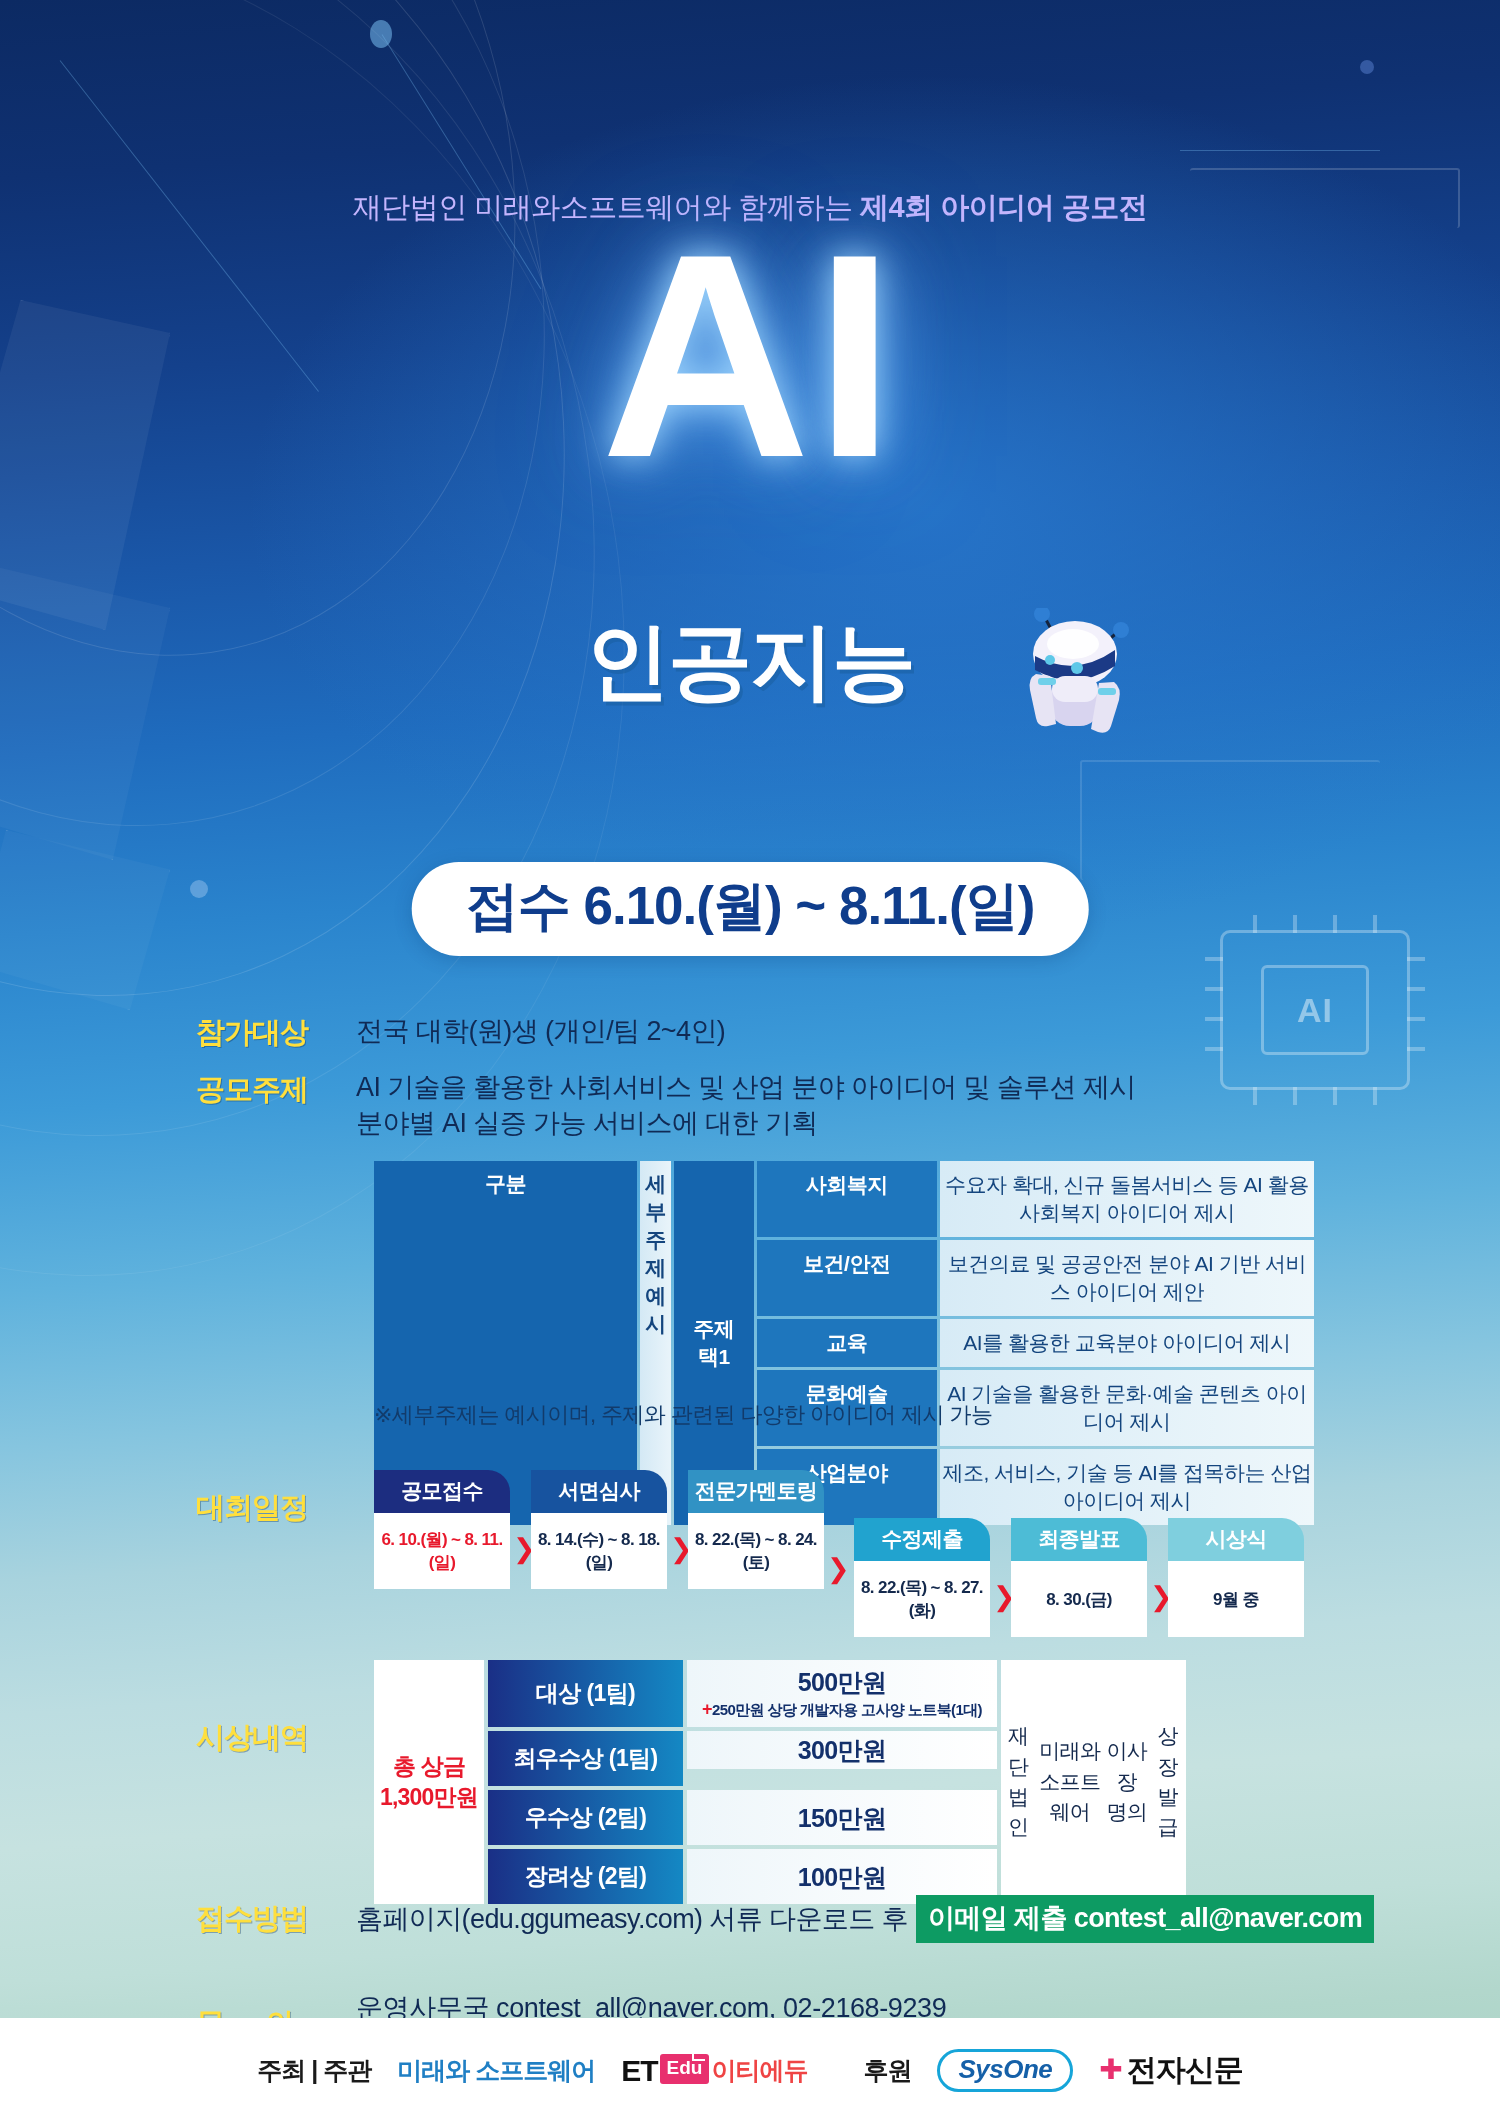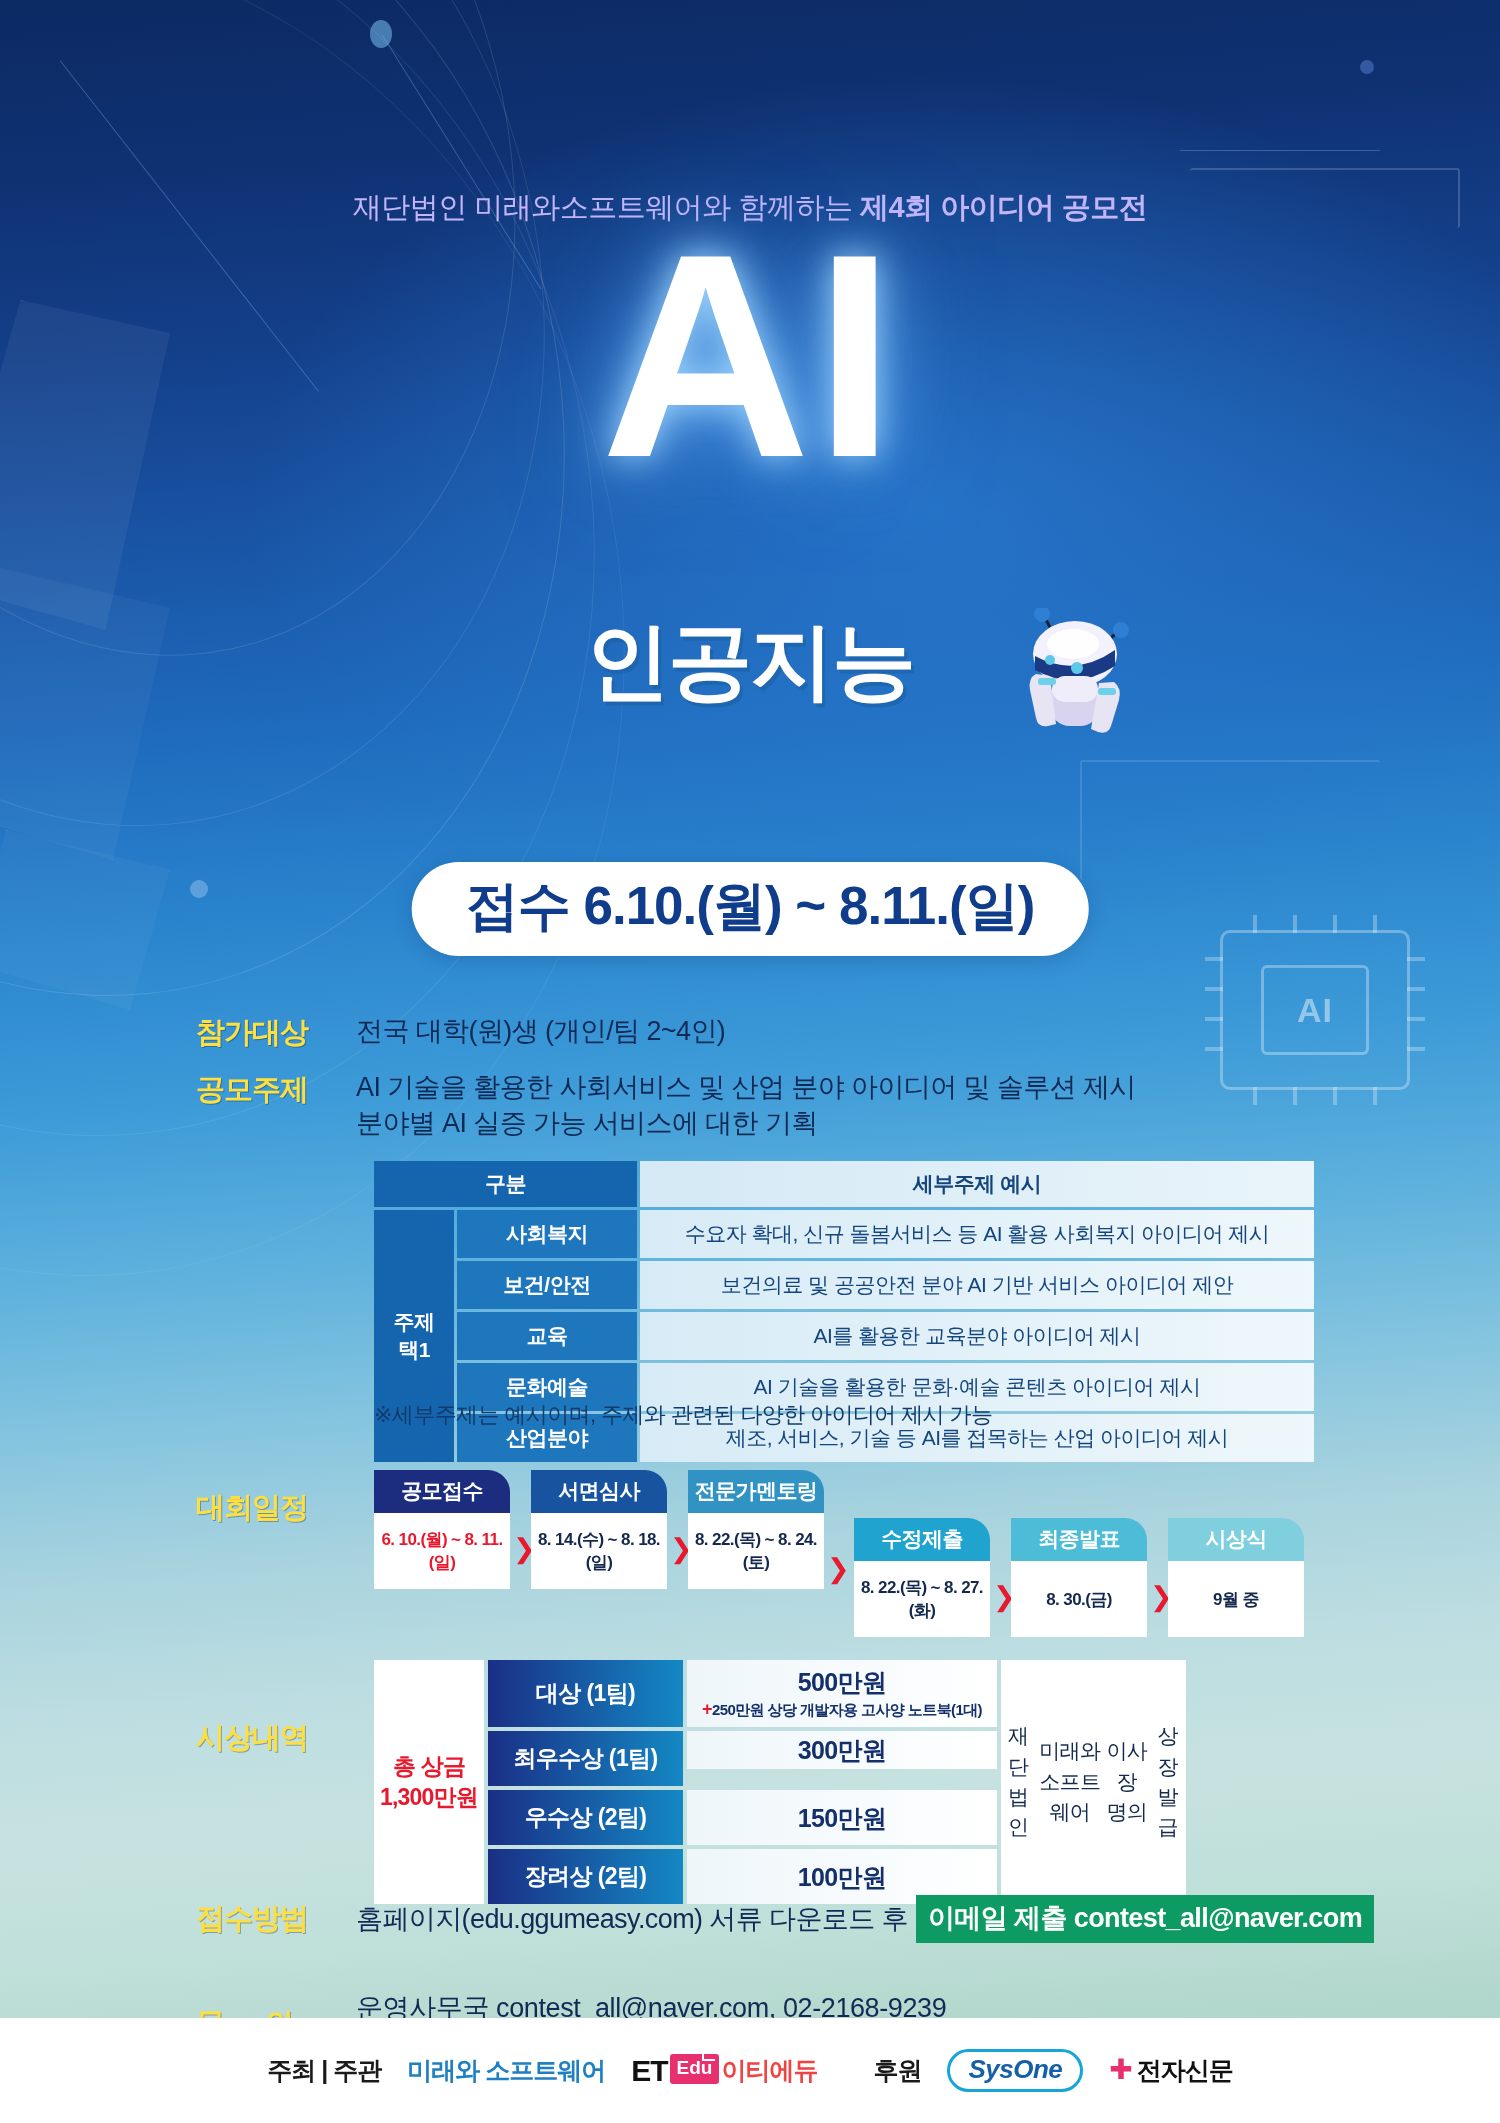--- a/index.html
+++ b/index.html
@@ -129,21 +129,21 @@
   .row-target .lab { width:160px; }
   .row-target .val { color:#102a55; font-size:27px; letter-spacing:-.6px; }
 
   .row-theme { position:absolute; left:196px; top:1070px; display:flex; }
   .row-theme .lab { width:160px; }
   .row-theme .val { color:#102a55; font-size:27px; line-height:1.32; letter-spacing:-.6px; }
 
   
   .topic-table {
     position:absolute; left:374px; top:1161px; width:940px;
-    display:flex; flex-direction:column; gap:3px;
+    display:flex; flex-direction:row; gap:3px;
     font-size:21px;
   }
   .tt-head { display:flex; gap:3px; }
   .tt-head .c1 { width:263px; background:#1565ae; color:#fff; }
   .tt-head .c2 { flex:1; background:linear-gradient(90deg,#d4e9f5,#e9f4fa); color:#14457e; }
   .tt-head div { text-align:center; padding:9px 0; font-weight:bold; letter-spacing:-.5px; }
 
   .tt-body { display:flex; gap:3px; }
   .tt-left {
     width:80px; background:#1565ae; color:#fff; font-weight:bold;
@@ -242,21 +242,21 @@
     content:""; position:absolute; top:-6px; right:4px; width:11px;height:11px;
     border-left:2px solid #fff; border-bottom:2px solid #fff; transform:rotate(0deg);
   }
   .etedu .nm { color:#ef4444; font-size:25px; font-weight:bold; letter-spacing:-1px;}
   .sysone {
     border:3px solid #16a5d9; border-radius:999px; padding:2px 18px 4px;
     color:#1560a8; font-size:26px; font-weight:bold; font-style:italic; letter-spacing:-.5px;
   }
   .etnews { display:flex; align-items:center; gap:4px; }
   .etnews .mark { color:#e8306e; font-size:28px; font-weight:bold; line-height:.8;}
-  .etnews .nm { color:#111; font-size:25px; font-weight:bold; letter-spacing:-1px;}
+  .etnews .nm { color:#111; font-size:30px; font-weight:bold; letter-spacing:-1px;}
 </style>
 </head>
 <body>
 
 <div id="poster">
 
   <div class="bg-base"></div>
 
   <div class="bg-deco">
     <div class="swoosh s1"></div>

